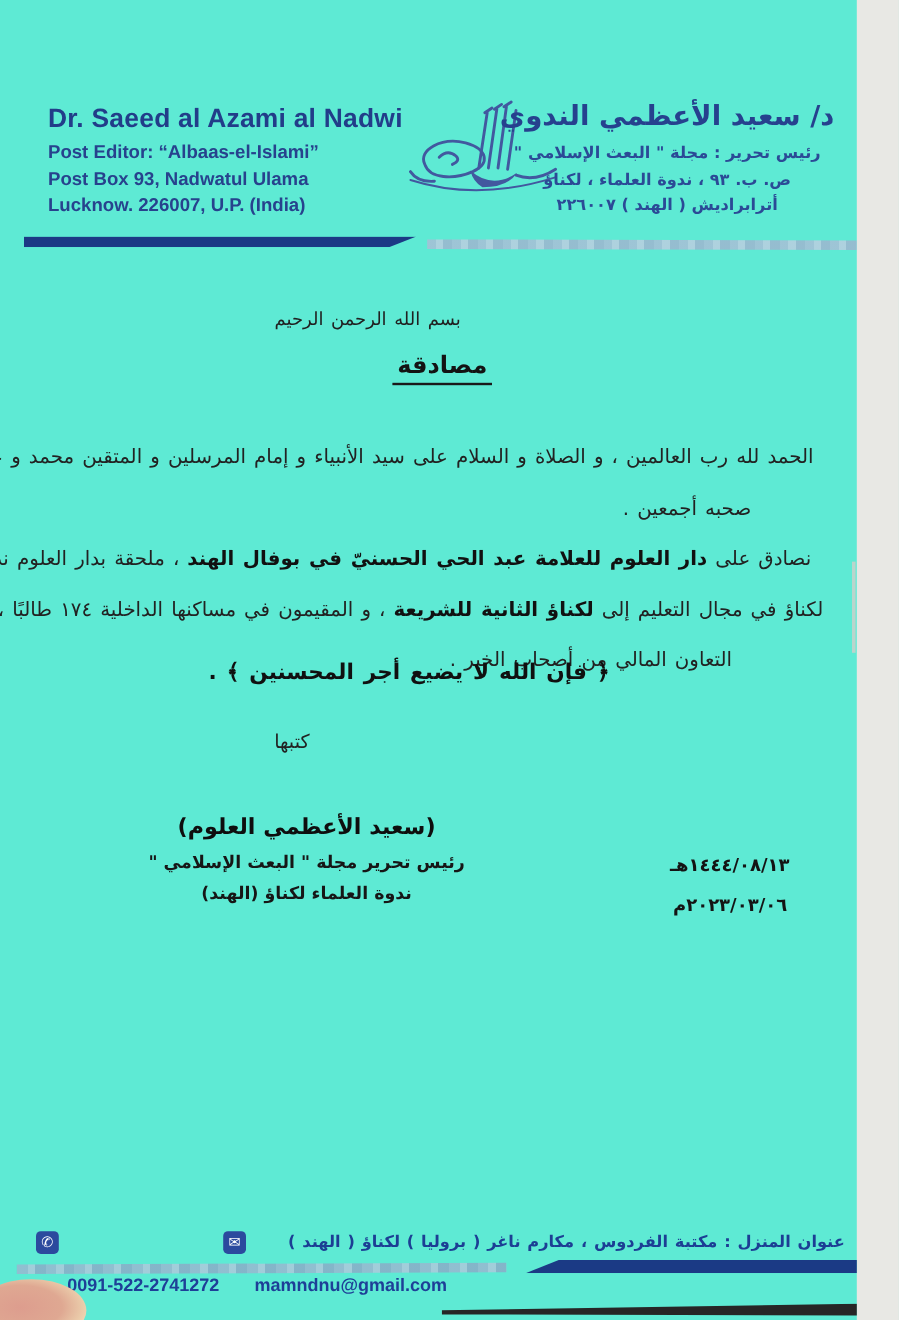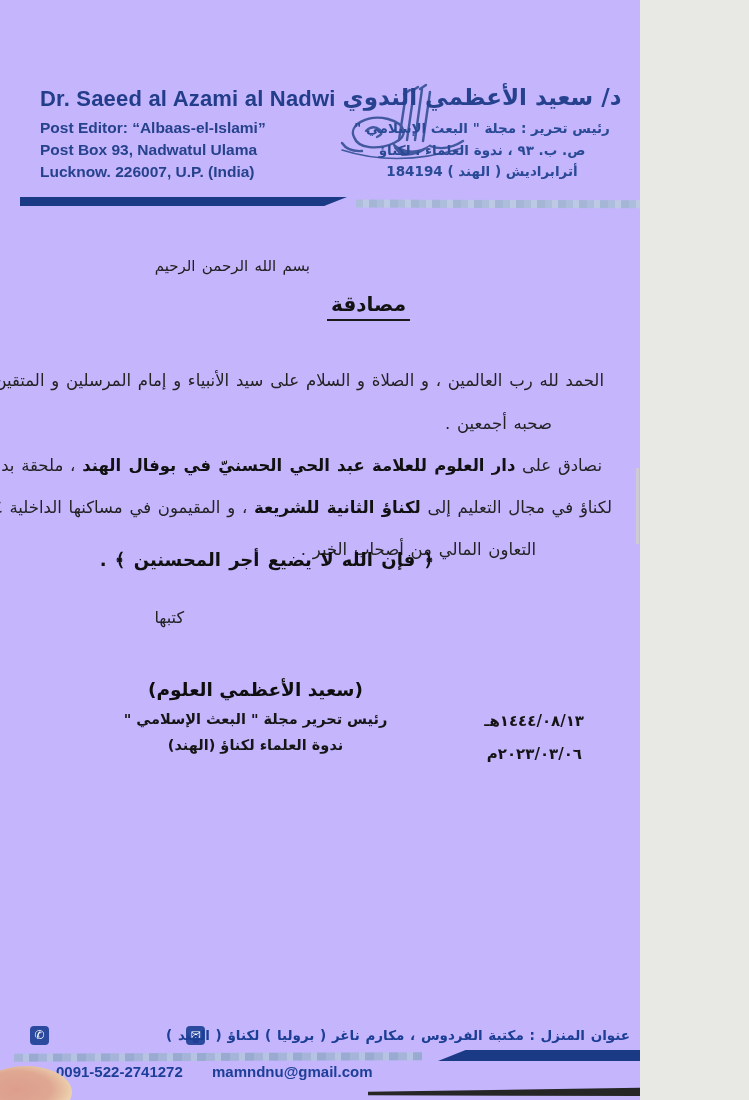--- a/index.html
+++ b/index.html
@@ -1,19 +1,19 @@
 <!DOCTYPE html>
 <html lang="ar"><head>
 <meta charset="utf-8">
 <style>
   * { margin:0; padding:0; box-sizing:border-box; }
   html,body { background:#e8e8e4; }
   .page {
-    position:relative; width:640px; height:1100px;
-    background:#c4b5fd; overflow:hidden;
+    position:relative; width:714px; height:1100px;
+    background:#5eead4; overflow:hidden;
     font-family:"DejaVu Sans", sans-serif;
     color:#1f1f1f;
   }
   .abs { position:absolute; white-space:nowrap; }
   .rtl { direction:rtl; unicode-bidi:plaintext; }
 
   
   .lh-en { left:40px; top:86px; font-family:"Liberation Sans", sans-serif; color:#25418c; }
   .lh-en .en-name { font-size:22px; font-weight:bold; letter-spacing:.2px; margin-bottom:5px; color:#223d89;}
   .lh-en .en-line { font-size:15.5px; font-weight:bold; line-height:22px; color:#27428d; }
@@ -100,21 +100,21 @@
         <path d="M 6 70 Q 62 88 126 68" stroke-width="1.6"></path>
       </g>
       <path d="M 56 62 Q 74 78 95 64 Q 87 76 66 76 Q 58 71 56 62 Z" fill="#42589f"></path>
     </svg>
   </div>
 
   <div class="abs lh-ar rtl">
     <div class="ar-name">د/ سعيد الأعظمي الندوي</div>
     <div class="ar-line">رئيس تحرير : مجلة " البعث الإسلامي "</div>
     <div class="ar-line">ص. ب. ٩٣ ، ندوة العلماء ، لكناؤ</div>
-    <div class="ar-line">أترابراديش ( الهند ) 184194</div>
+    <div class="ar-line">أترابراديش ( الهند ) ٢٢٦٠٠٧</div>
   </div>
 
   <div class="bar bar-dark-top"></div>
   <div class="bar bar-light-top"></div>
 
   <div class="abs rtl bodyline basmala">بسم الله الرحمن الرحيم</div>
   <div class="abs rtl heading">مصادقة</div>
 
   <div class="abs rtl bodyline" style="top:355px; right:36px;">الحمد لله رب العالمين ، و الصلاة و السلام على سيد الأنبياء و إمام المرسلين و المتقين محمد و على آله و</div>
   <div class="abs rtl bodyline" style="top:398px; right:88px;">صحبه أجمعين .</div>

